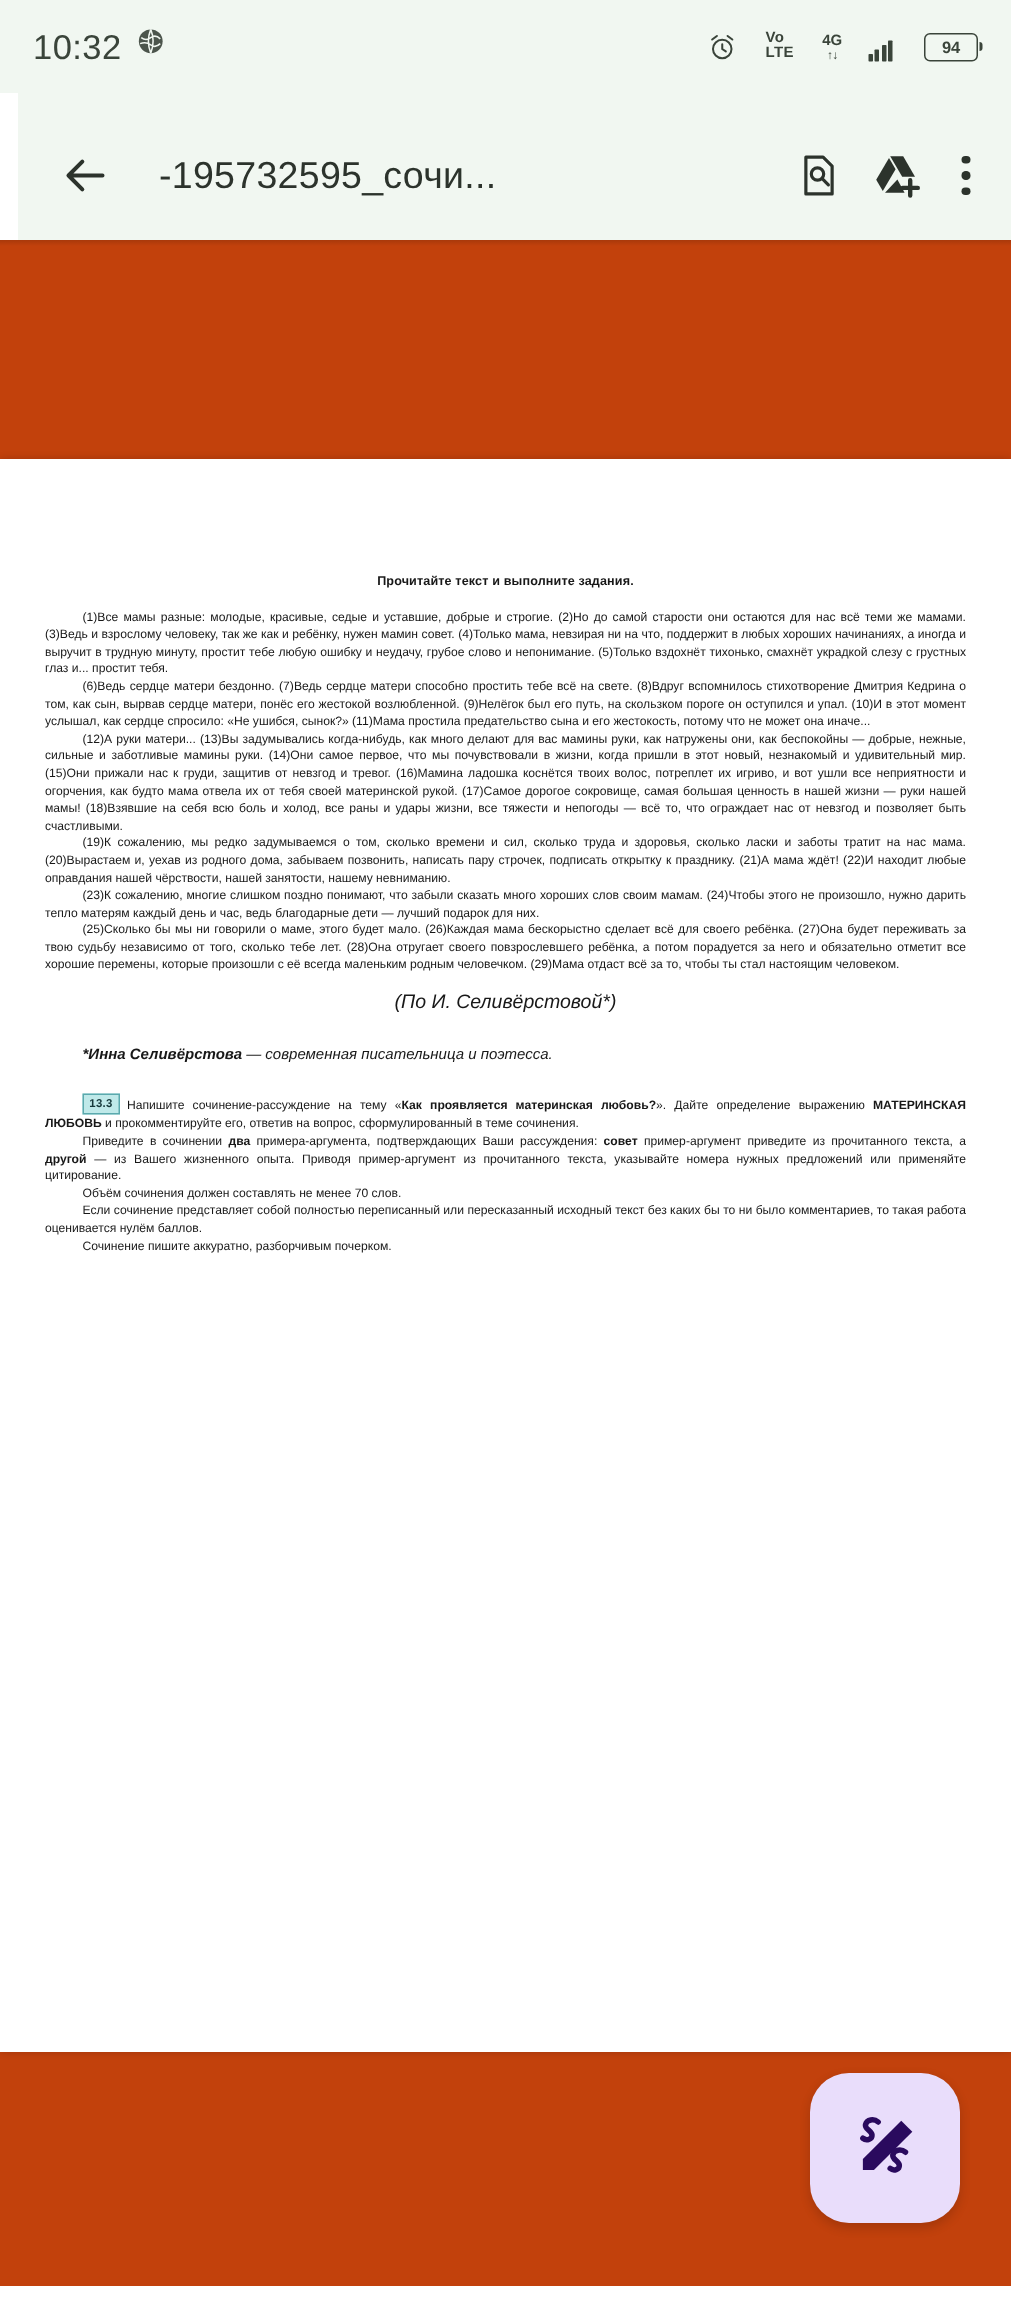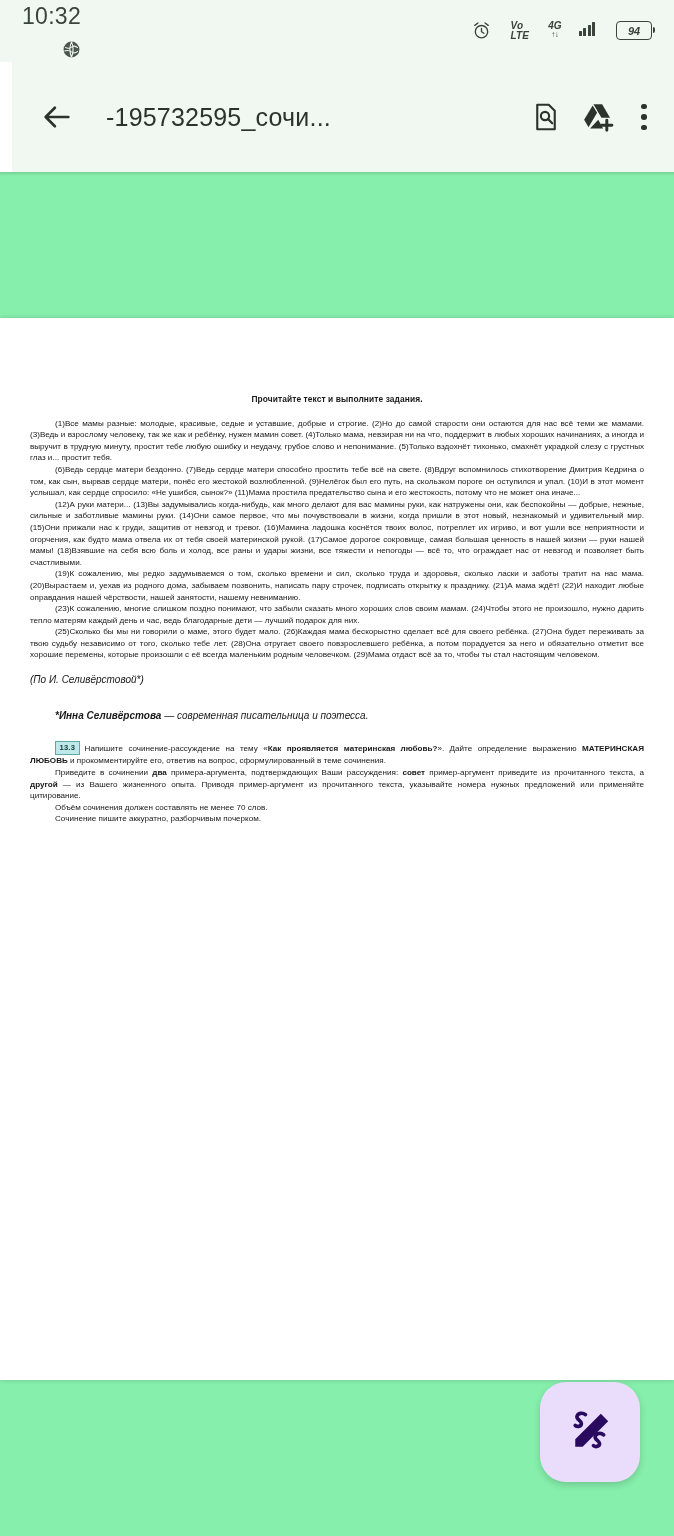--- a/index.html
+++ b/index.html
@@ -24,38 +24,36 @@
     height: 62px;
     background: #f1f7f1;
     display: flex;
     align-items: center;
     justify-content: space-between;
     padding: 0 22px;
     box-sizing: border-box;
   }
   .status-left {
     display: flex;
-    align-items: flex-end;
+    align-items: flex-start;
     gap: 10px;
-    flex-direction: column;
   }
   .status-clock {
     font-size: 23px;
     color: #3a443a;
     letter-spacing: 0.3px;
   }
   .globe-icon {
     width: 19px; height: 19px;
     display: block;
   }
   .status-right {
     display: flex;
-    align-items: flex-start;
+    align-items: flex-end;
     gap: 19px;
-    font-style: italic;
   }
   .alarm-icon { width: 19px; height: 19px; display:block; }
   .volte {
     display: flex;
     flex-direction: column;
     line-height: 1.0;
     font-size: 10px;
     color: #3a443a;
     font-weight: 600;
     letter-spacing: 0.2px;
@@ -160,24 +158,24 @@
   .kebab i {
     width: 5.5px; height: 5.5px;
     border-radius: 50%;
     background: #2c332c;
     display: block;
   }
 
   
   .viewer {
     position: absolute;
-    top: 172px; left: 0;
+    top: 160px; left: 0;
     width: 674px;
     height: 1364px;
-    background: #86efac;
+    background: #c2410c;
     overflow: hidden;
   }
   .topshade {
     position: absolute;
     top: 0; left: 0; width: 674px; height: 4px;
     background: linear-gradient(to bottom, rgba(0,0,0,0.13), rgba(0,0,0,0));
   }
 
   
   .page {
@@ -204,24 +202,24 @@
     font-size: 8.4px;
     margin: 0 0 12px 0;
     letter-spacing: 0.1px;
   }
   .para {
     margin: 0;
     text-indent: 25px;
     text-align: justify;
   }
   .attribution {
-    text-align: left;
+    text-align: center;
     font-style: italic;
     margin: 13px 0 0 0;
-    font-size: 10px;
+    font-size: 13px;
   }
   .footnote {
     margin: 24px 0 0 0;
     font-style: italic;
     text-indent: 25px;
     font-size: 10px;
   }
   .footnote b { font-weight: bold; }
 
   .task-block { margin-top: 20px; }
@@ -352,20 +350,21 @@
       <p class="attribution">(По И. Селивёрстовой*)</p>
 
       <p class="footnote"><b>*Инна Селивёрстова</b><span> — современная писательница и поэтесса.</span></p>
 
       <div class="task-block">
         <p class="task-first"><span class="badge">13.3</span><span>Напишите сочинение-рассуждение на тему «</span><b>Как проявляется материнская любовь?</b><span>». Дайте определение выражению </span><b>МАТЕРИНСКАЯ ЛЮБОВЬ</b><span> и прокомментируйте его, ответив на вопрос, сформулированный в теме сочинения.</span></p>
 
         <p class="task-para"><span>Приведите в сочинении </span><b>два</b><span> примера-аргумента, подтверждающих Ваши рассуждения: </span><b>совет</b><span> пример-аргумент приведите из прочитанного текста, а </span><b>другой</b><span> — из Вашего жизненного опыта. Приводя пример-аргумент из прочитанного текста, указывайте номера нужных предложений или применяйте цитирование.</span></p>
 
         <p class="task-para">Объём сочинения должен составлять не менее 70 слов.</p>
+        <p class="task-para">Если сочинение представляет собой полностью переписанный или пересказанный исходный текст без каких бы то ни было комментариев, то такая работа оценивается нулём баллов.</p>
         <p class="task-para">Сочинение пишите аккуратно, разборчивым почерком.</p>
       </div>
 
     </div>
   </div>
 </div>
 
 <div class="fab">
   <svg width="52" height="52" viewBox="0 0 24 24">
     <path d="M17.0 3.6 L20.4 7.0 L8.6 18.8 L5.2 18.8 L5.2 15.4 Z" fill="#2a0a5e"></path>

